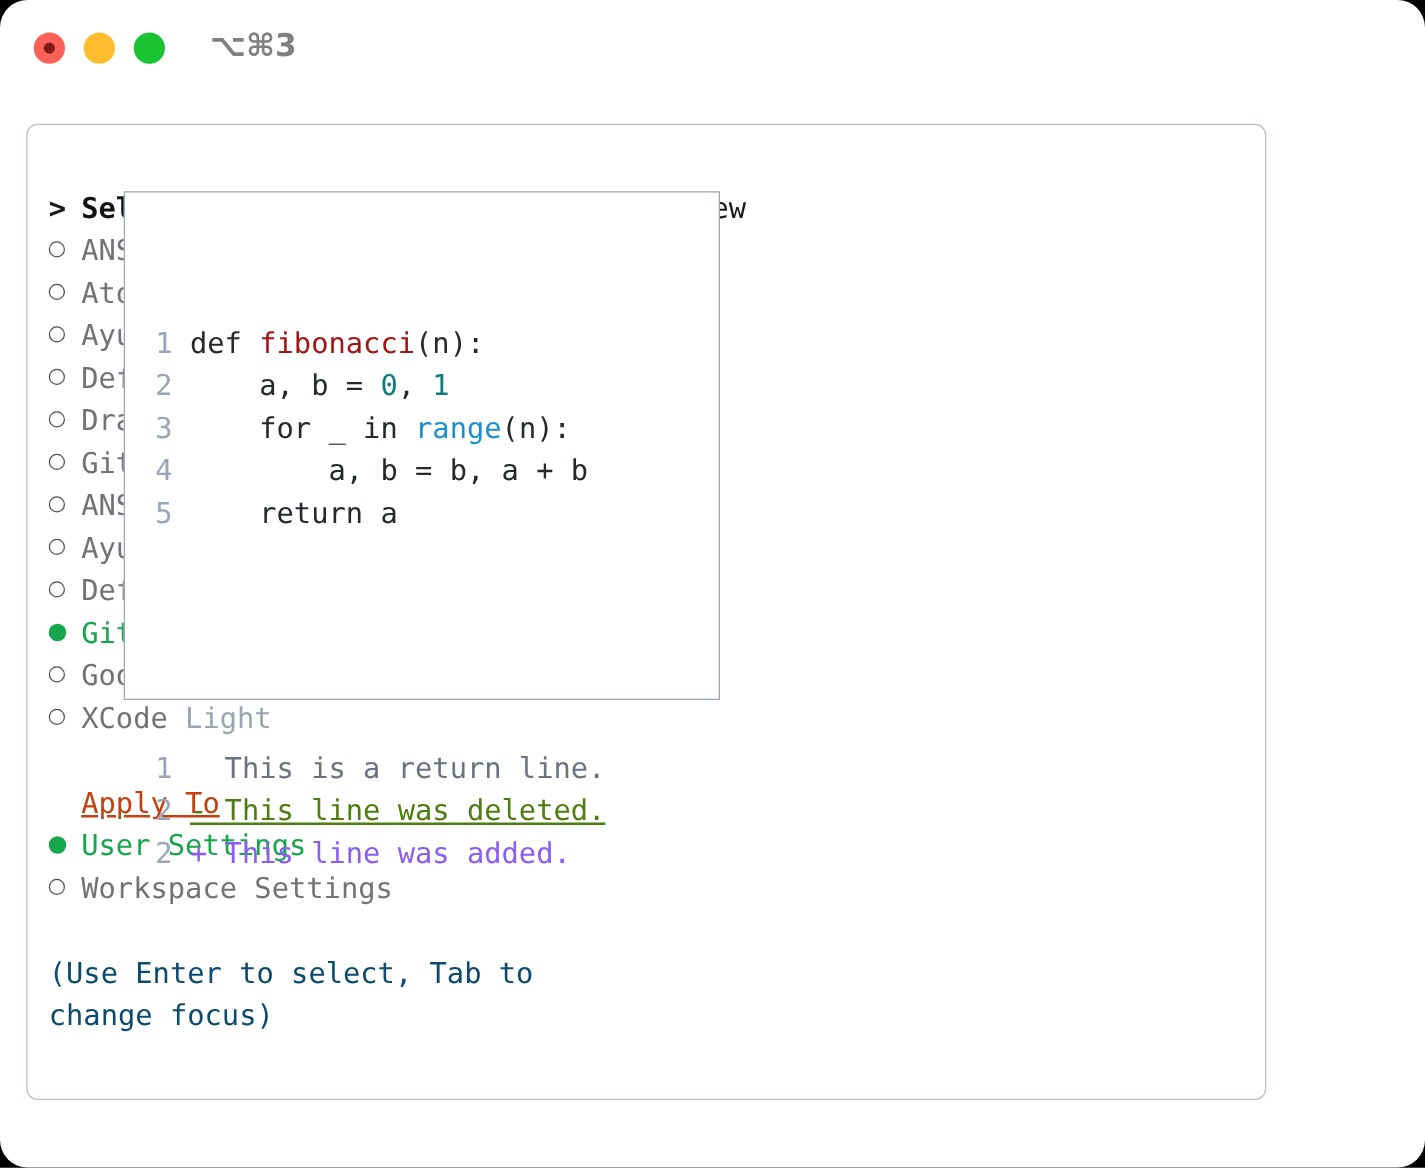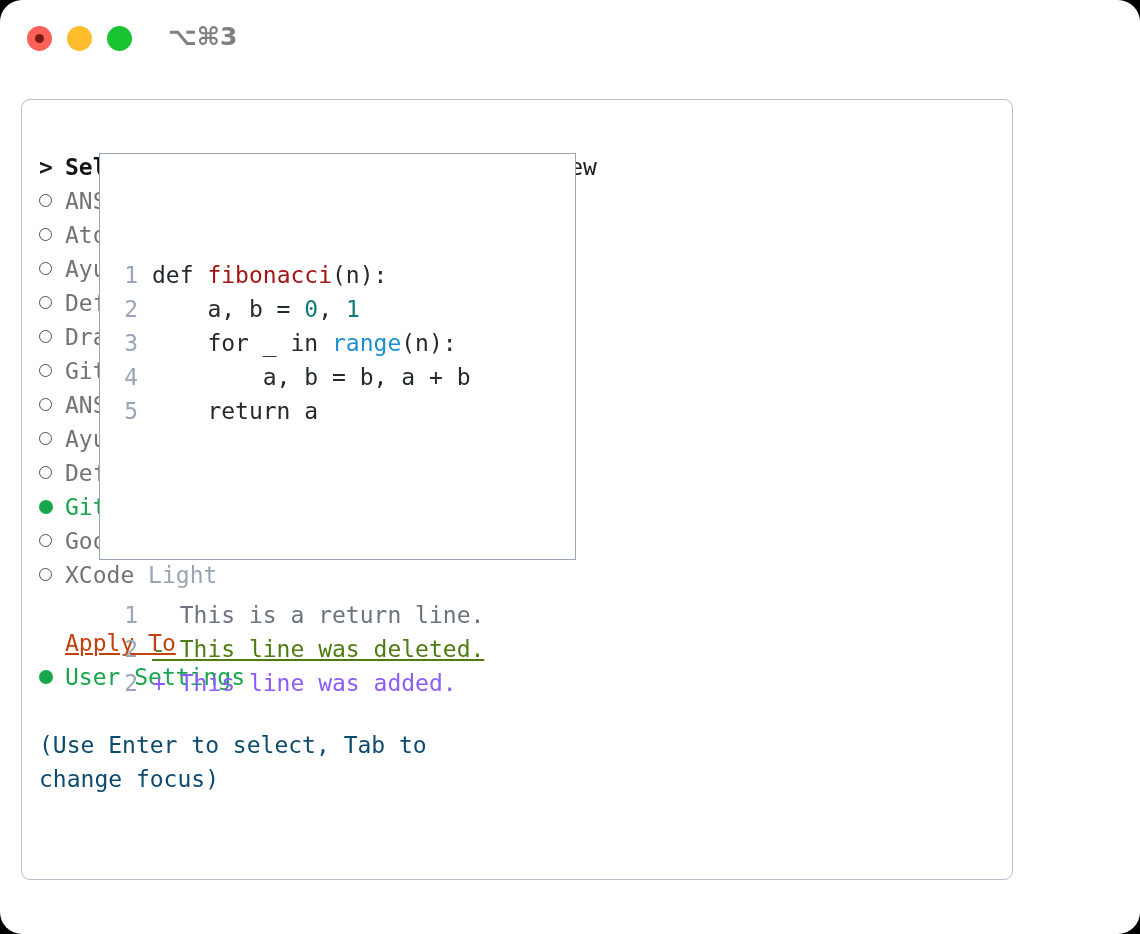--- a/index.html
+++ b/index.html
@@ -223,20 +223,21 @@
           <div class="row"><span class="marker"><span class="bullet-hollow"></span></span><span class="label">Google Code</span><span class="suffix"> Light</span></div>
           <div class="row"><span class="marker"><span class="bullet-hollow"></span></span><span class="label">XCode</span><span class="suffix"> Light</span></div>
         </div>
 
       <div class="row section-head">
         <span class="marker"></span><span class="label">Apply To</span>
       </div>
 
       <div id="apply-list">
           <div class="row"><span class="marker"><span class="bullet-filled"></span></span><span class="label sel">User Settings</span></div>
+          <div class="row"><span class="marker"><span class="bullet-hollow"></span></span><span class="label">Workspace Settings</span></div>
         </div>
 
       <div class="hint">(Use Enter to select, Tab to change focus)</div>
     </div>
 
     <div class="right-col">
       <div class="preview-title">Preview</div>
     </div>
 
     <div class="preview-box">

